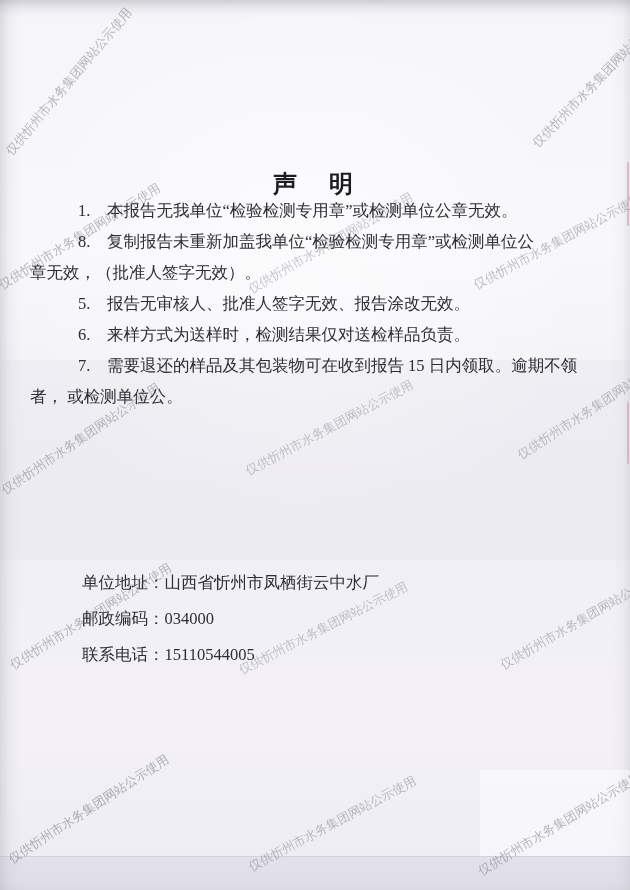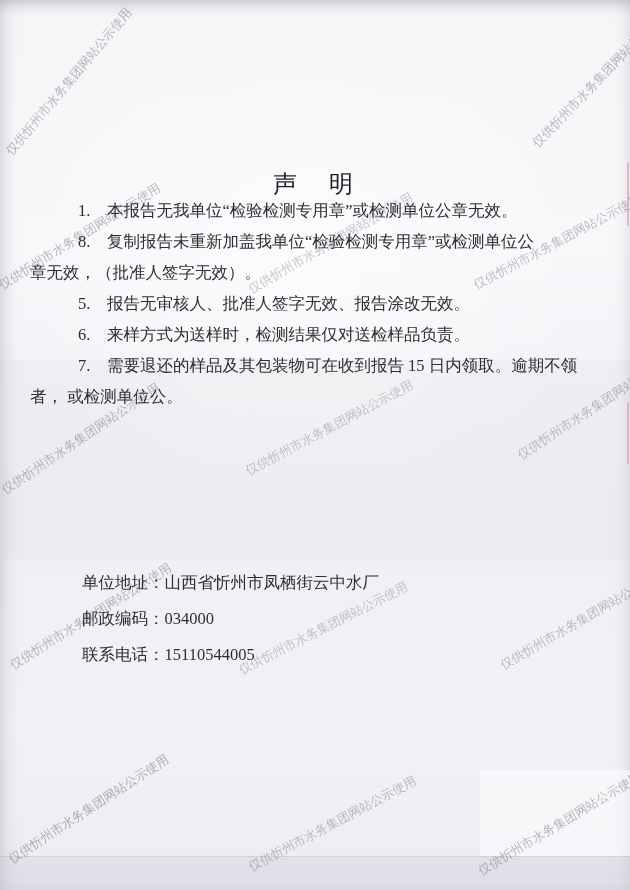--- a/index.html
+++ b/index.html
@@ -39,21 +39,21 @@
   .watermark-layer{position:absolute;inset:0;pointer-events:none;}
   .wm{
     position:absolute;white-space:nowrap;
     font-family:"Liberation Sans","DejaVu Sans",sans-serif;
     font-size:12.5px;height:14px;line-height:14px;
     color:#73737f;transform-origin:0 100%;
   }
   
   .doc-title{
     position:absolute;top:168px;left:0;width:100%;
-    text-align:center;font-size:24px;font-weight:normal;
+    text-align:center;font-size:24px;font-weight:bold;
     letter-spacing:4px;color:#1c1c22;white-space:pre;
   }
   .statement{position:absolute;left:30px;top:195px;width:570px;color:#2d2d34;}
   .sline{height:31px;line-height:31px;font-size:16.5px;white-space:pre;}
   .sline.indent{padding-left:48px;}
   .contact{position:absolute;left:82px;top:565px;color:#2d2d34;}
   .cline{height:36px;line-height:36px;font-size:16.5px;white-space:pre;}
 </style>
 </head>
 <body>

